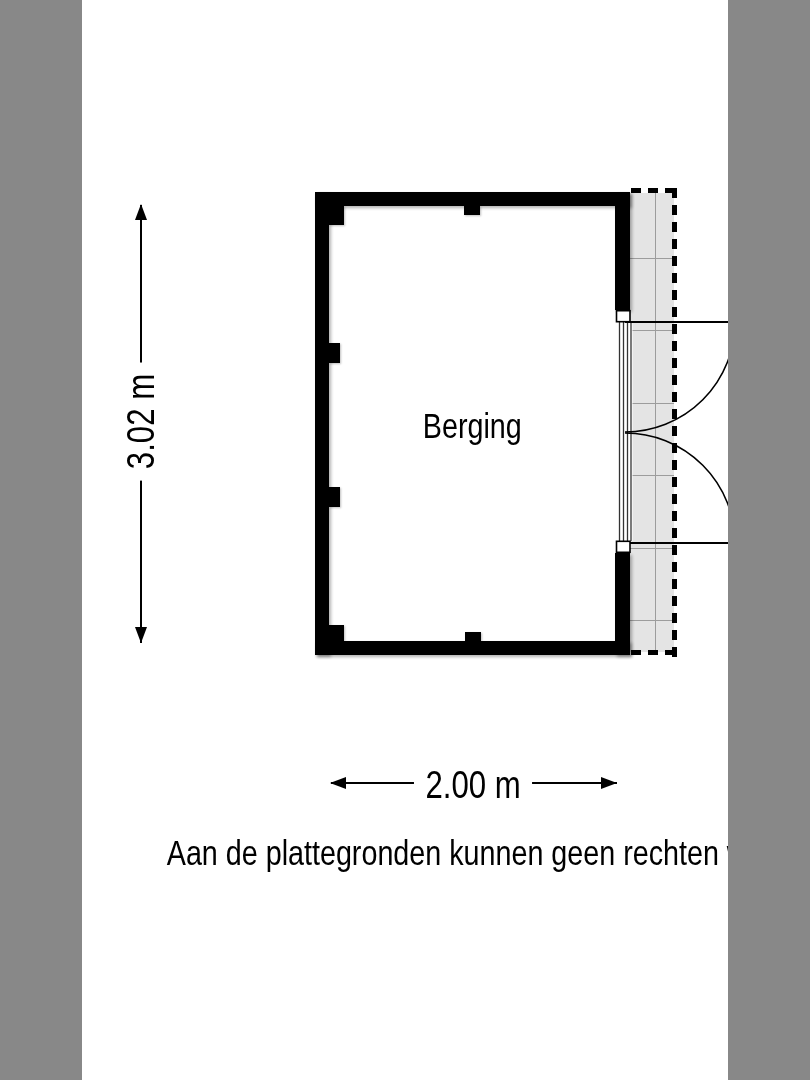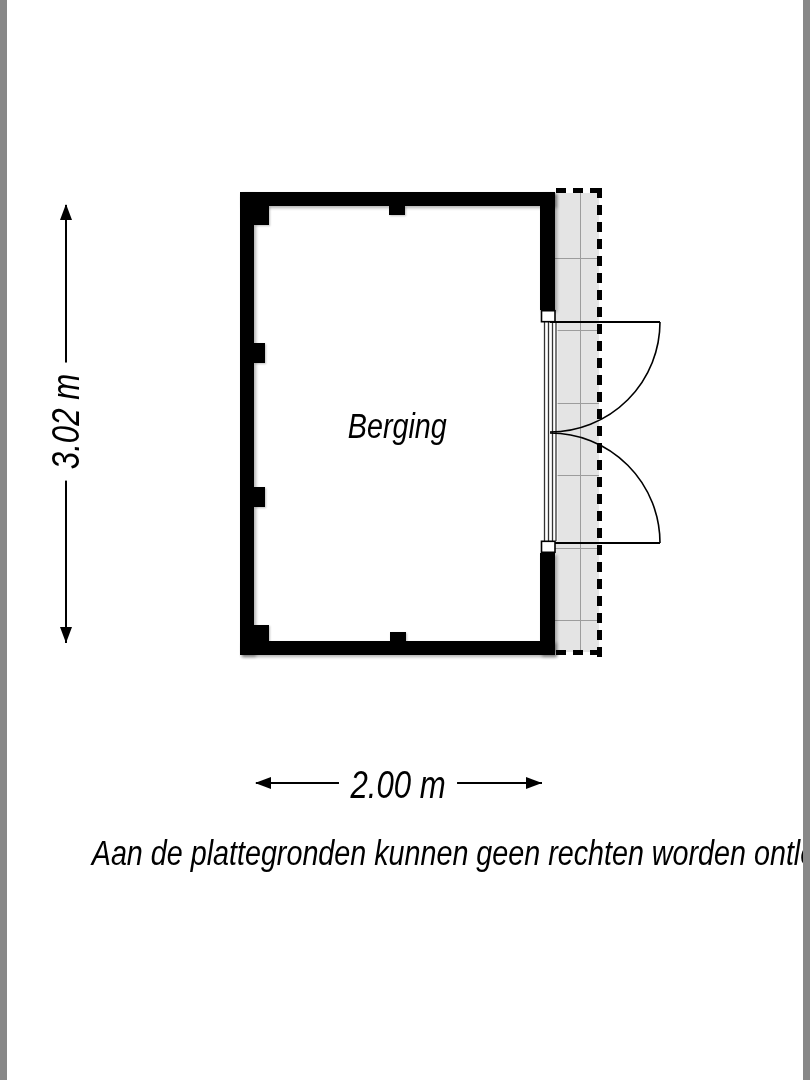--- a/index.html
+++ b/index.html
@@ -6,27 +6,26 @@
     --wall:#000000;
     --strip:#e4e4e4;
     --tile:#9c9c9c;
     --ink:#000000;
     --bg:#ffffff;
   }
   *{margin:0;padding:0;box-sizing:border-box;}
   html,body{background:#888;}
   #canvas{
     position:relative;
-    width:796px;height:1080px;
+    width:646px;height:1080px;
     background:var(--bg);
     overflow:hidden;
     font-family:"Liberation Sans", sans-serif;
     color:var(--ink);
     margin:0 auto;
-    font-style:italic;
   }
 
   
   .wall{position:absolute;background:var(--wall);box-shadow:2px 2px 3px rgba(0,0,0,0.30);}
   .nub{position:absolute;background:var(--wall);box-shadow:1px 1px 2px rgba(0,0,0,0.25);}
 
   
   .strip{position:absolute;left:548px;top:193px;width:44px;height:459px;background:var(--strip);}
   .tile-v{position:absolute;left:573px;top:193px;width:1px;height:459px;background:var(--tile);}
   .tile-h{position:absolute;left:548px;width:44px;height:1px;background:var(--tile);}

